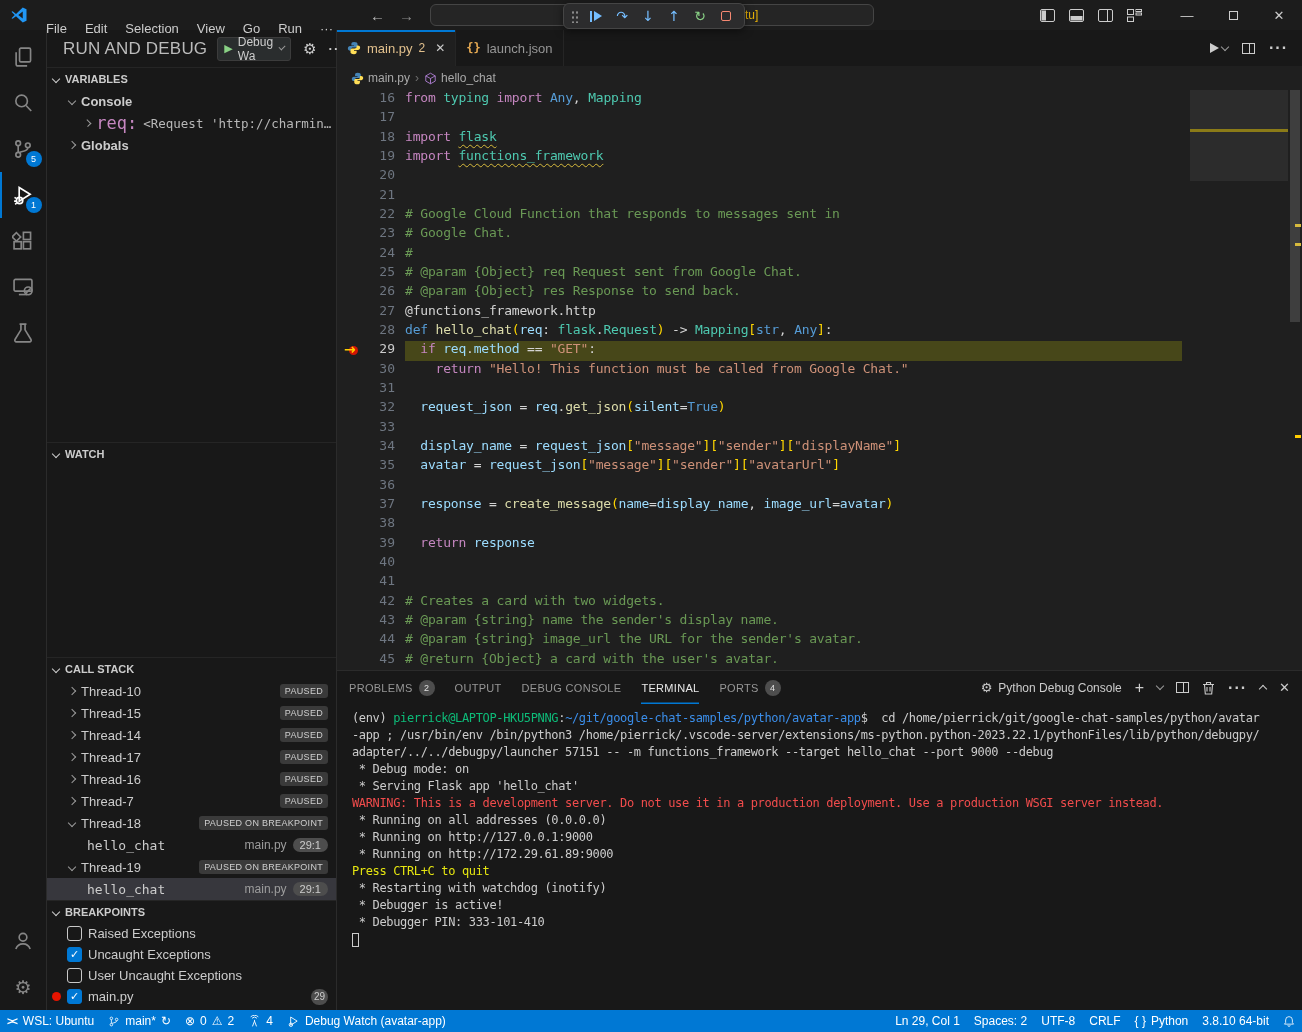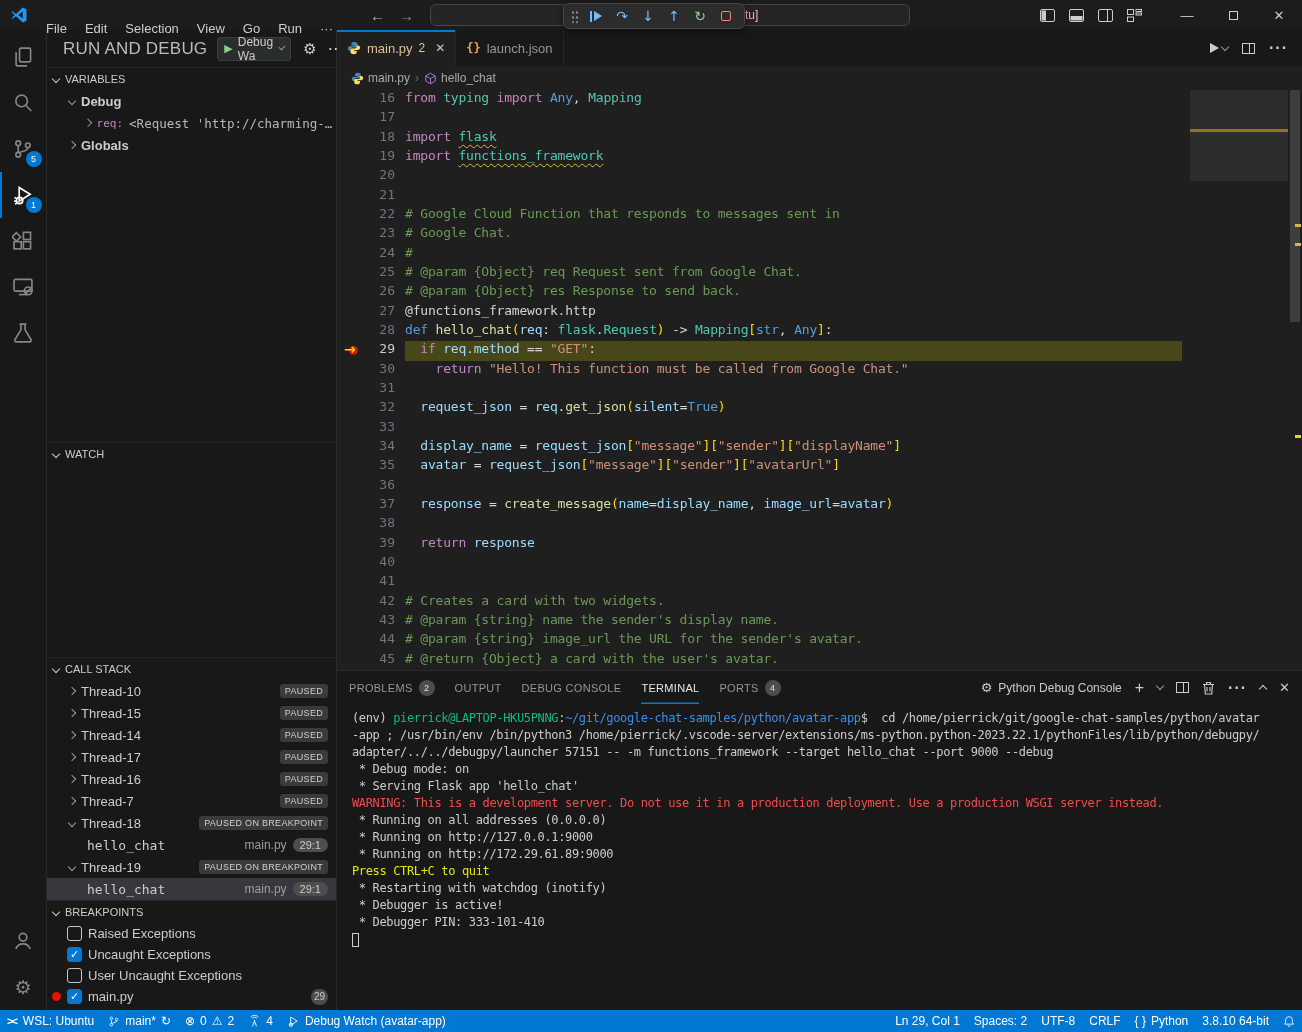--- a/index.html
+++ b/index.html
@@ -7,22 +7,22 @@
   #app { width:1302px; height:1032px; display:flex; flex-direction:column;
          background:#1f1f1f; font-family:"Liberation Sans",sans-serif; color:#cccccc;
          overflow:hidden; position:relative; }
 
   
   .titlebar { height:30px; background:#1c1c1c; display:flex; align-items:center; position:relative; flex:0 0 30px; }
   .vscode-logo { width:18px; height:18px; margin:0 9px 0 10px; }
   .menubar { display:flex; align-items:center; }
   .menu-item { padding:0 9px; font-size:13px; color:#cccccc; line-height:30px; cursor:default;margin-top:28px; }
   .nav-arrows { display:flex; gap:14px; margin-left:28px; font-size:15px; color:#bbbbbb; }
-  .command-center { position:absolute; left:430px; top:4px; width:480px; height:22px;
-       background:#252525; border:1px solid #454545; border-radius:6px; color:#f9a8d4;
+  .command-center { position:absolute; left:430px; top:4px; width:444px; height:22px;
+       background:#252525; border:1px solid #454545; border-radius:6px; color:#eab308;
        font-size:12px; line-height:20px; }
   .command-center span { position:absolute; left:314px; }
   .debug-toolbar { position:absolute; left:563px; top:3px; height:26px; display:flex; align-items:center;
        gap:4px; background:#2c2c2d; border:1px solid #454545; border-radius:6px; padding:0 7px;
        box-shadow:0 2px 8px rgba(0,0,0,.5); z-index:5; }
   .dbg-btn { width:22px; height:22px; display:flex; align-items:center; justify-content:center;
        font-size:14px; font-family:"DejaVu Sans",sans-serif; }
   .grip { width:8px; height:13px; margin-right:2px;
        background-image:radial-gradient(circle,#8a8a8a 1px,transparent 1.3px);
        background-size:4px 5px; }
@@ -60,25 +60,25 @@
   .play-green { color:#89d185; font-size:11px; }
   .chev { width:6px; height:6px; border-right:1.3px solid #cccccc; border-bottom:1.3px solid #cccccc; display:inline-block; }
   .chev.right { transform:rotate(-45deg); }
   .chev.down  { transform:rotate(45deg); }
   .chev.dim { border-color:#9a9a9a; }
   .sb-header .gear-glyph { font-size:15px; margin-left:12px; color:#cccccc; }
   .dots { margin-left:12px; color:#cccccc; letter-spacing:1px; font-weight:700; }
 
   .pane { border-top:1px solid #252525; display:flex; flex-direction:column; overflow:hidden; }
   .pane-header { height:22px; display:flex; align-items:center; gap:6px; padding-left:6px;
-      font-size:11px; font-weight:400; color:#cccccc; flex:0 0 22px; }
+      font-size:11px; font-weight:700; color:#cccccc; flex:0 0 22px; }
   .row { height:22px; display:flex; align-items:center; gap:6px; padding-left:22px; white-space:nowrap; }
   .row .bold { font-weight:700; }
   .mono { font-family:"DejaVu Sans Mono",monospace; }
-  .var-name { color:#c586c0; font-family:"DejaVu Sans Mono",monospace; font-size:11px; }
+  .var-name { color:#c586c0; font-family:"DejaVu Sans Mono",monospace; font-size:17px; }
   .var-value { color:#b8b8b8; font-family:"DejaVu Sans Mono",monospace; font-size:12.5px; overflow:hidden; text-overflow:ellipsis; }
   .indent2 { padding-left:38px; }
 
   .cs-row { height:22px; display:flex; align-items:center; padding:0 8px 0 22px; gap:6px; }
   .cs-row .name { color:#cccccc; }
   .cs-badge { margin-left:auto; background:#3a3a3a; color:#cfcfcf; font-size:9px; padding:2px 5px; border-radius:3px; letter-spacing:.3px; white-space:nowrap; }
   .frame-row { height:22px; display:flex; align-items:center; padding:0 8px 0 40px; gap:6px; }
   .frame-row.selected { background:#37373d; }
   .frame-file { margin-left:auto; color:#9d9d9d; font-size:12px; }
   .frame-pos { background:#4d4d4d; color:#cccccc; font-size:11px; border-radius:9px; padding:1px 7px; }
@@ -298,21 +298,21 @@
         <span class="dots">···</span>
       </div>
 
       <div class="pane" style="flex:0 0 375px">
         <div class="pane-header">
           <span class="chev down"></span>
           <span>VARIABLES</span>
         </div>
         <div class="row">
           <span class="chev down dim"></span>
-          <span class="bold">Debug</span>
+          <span class="bold">Console</span>
         </div>
         <div class="row indent2" style="overflow:hidden">
           <span class="chev right dim"></span>
           <span class="var-name">req:</span>
           <span class="var-value">&lt;Request 'http://charming-tro…</span>
         </div>
         <div class="row">
           <span class="chev right dim"></span>
           <span class="bold">Globals</span>
         </div>

